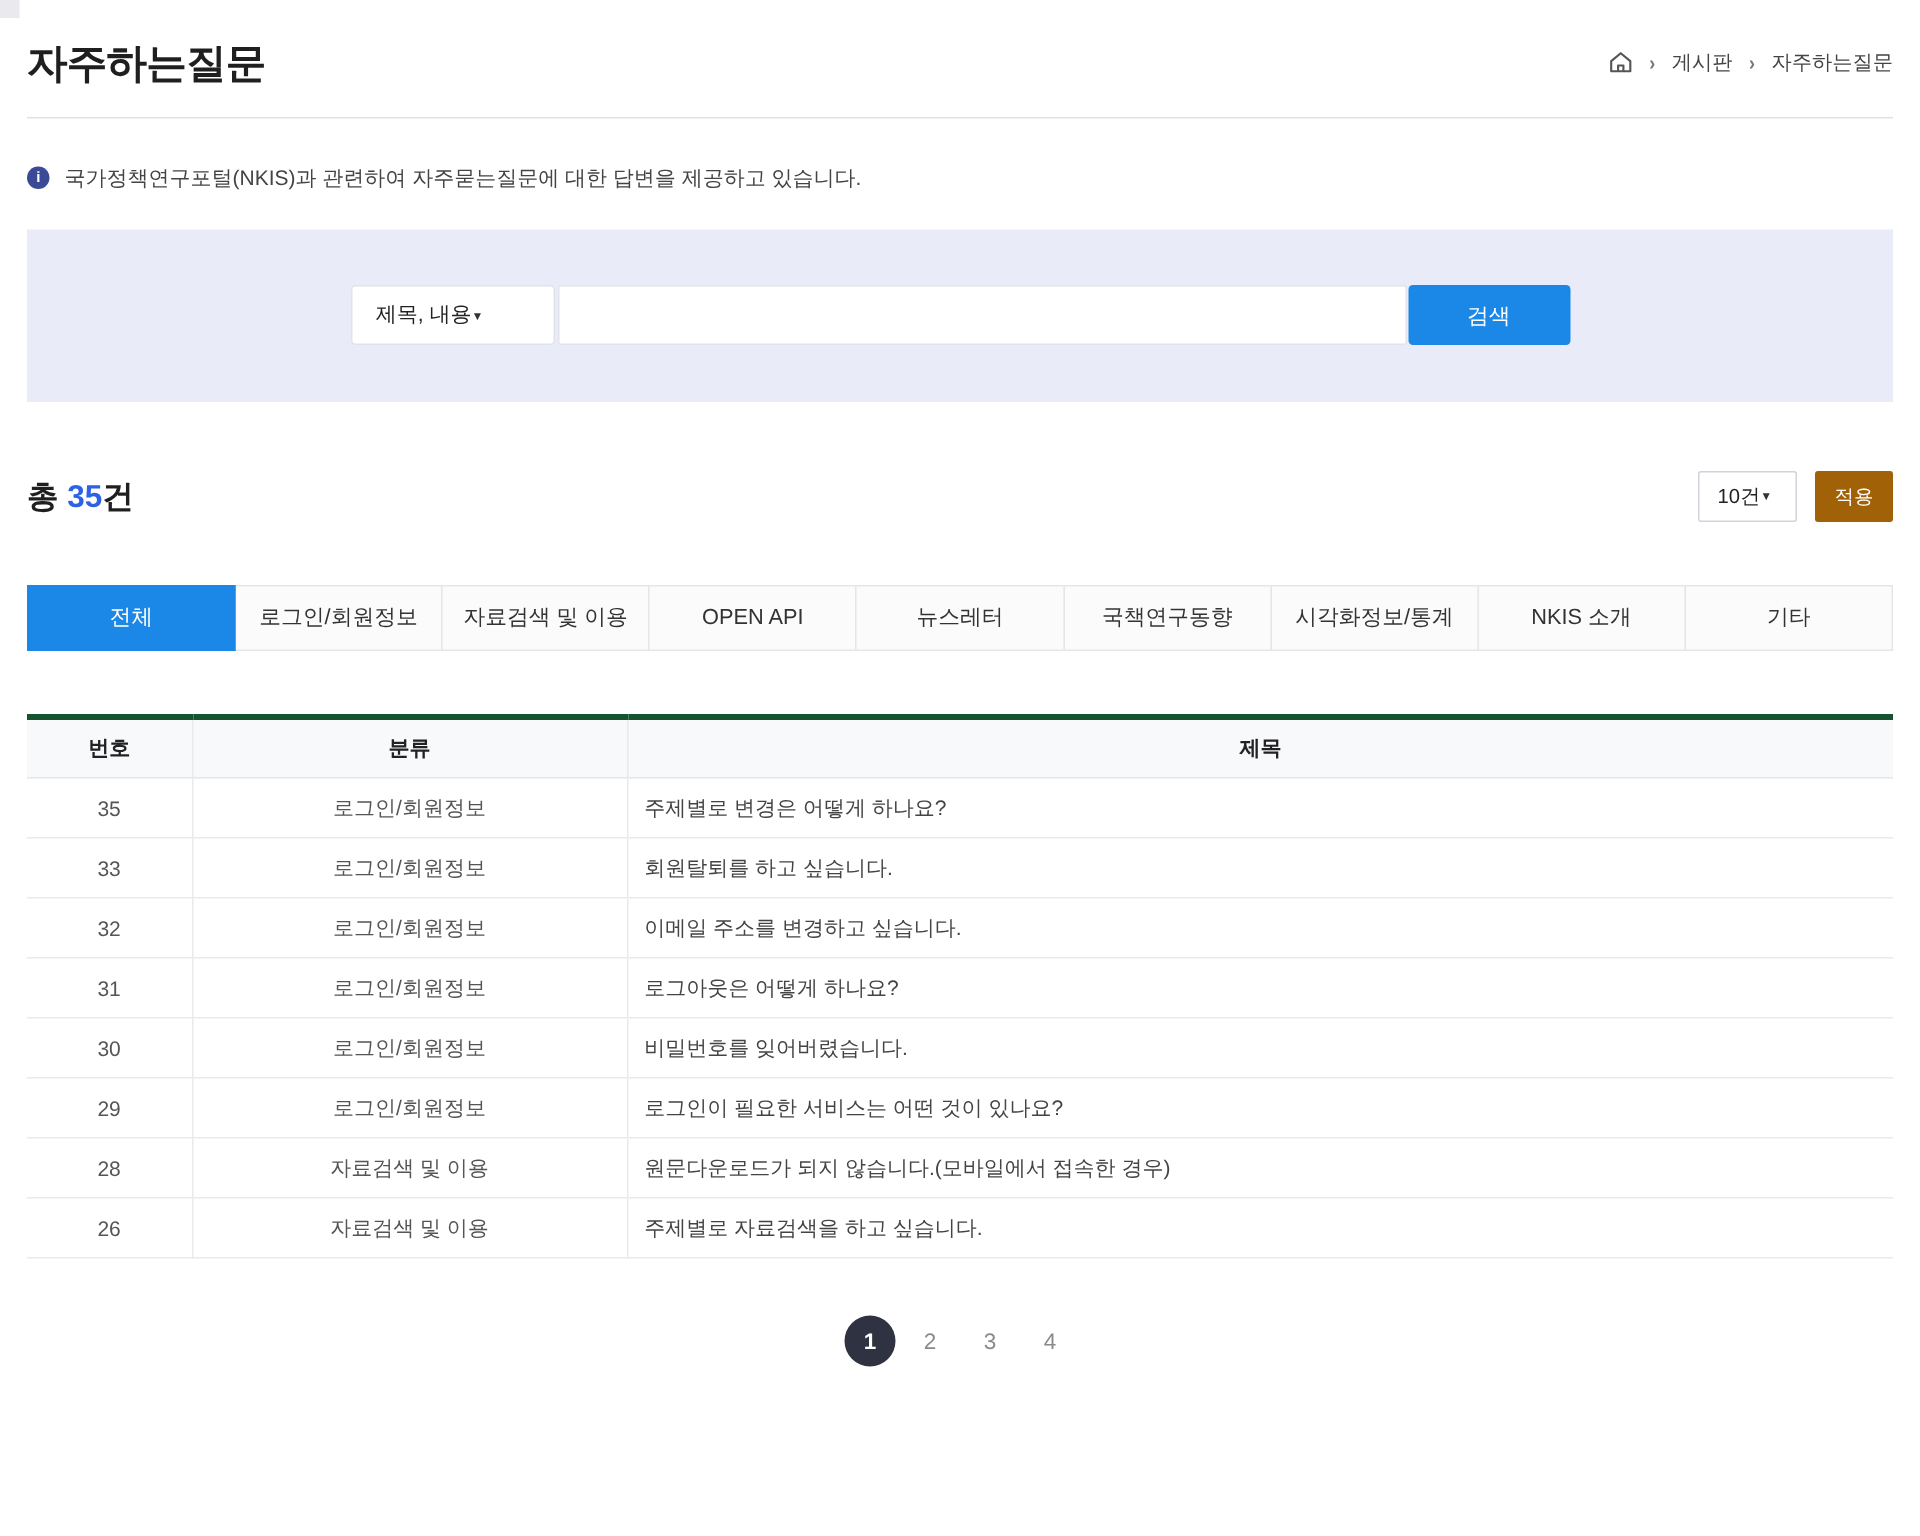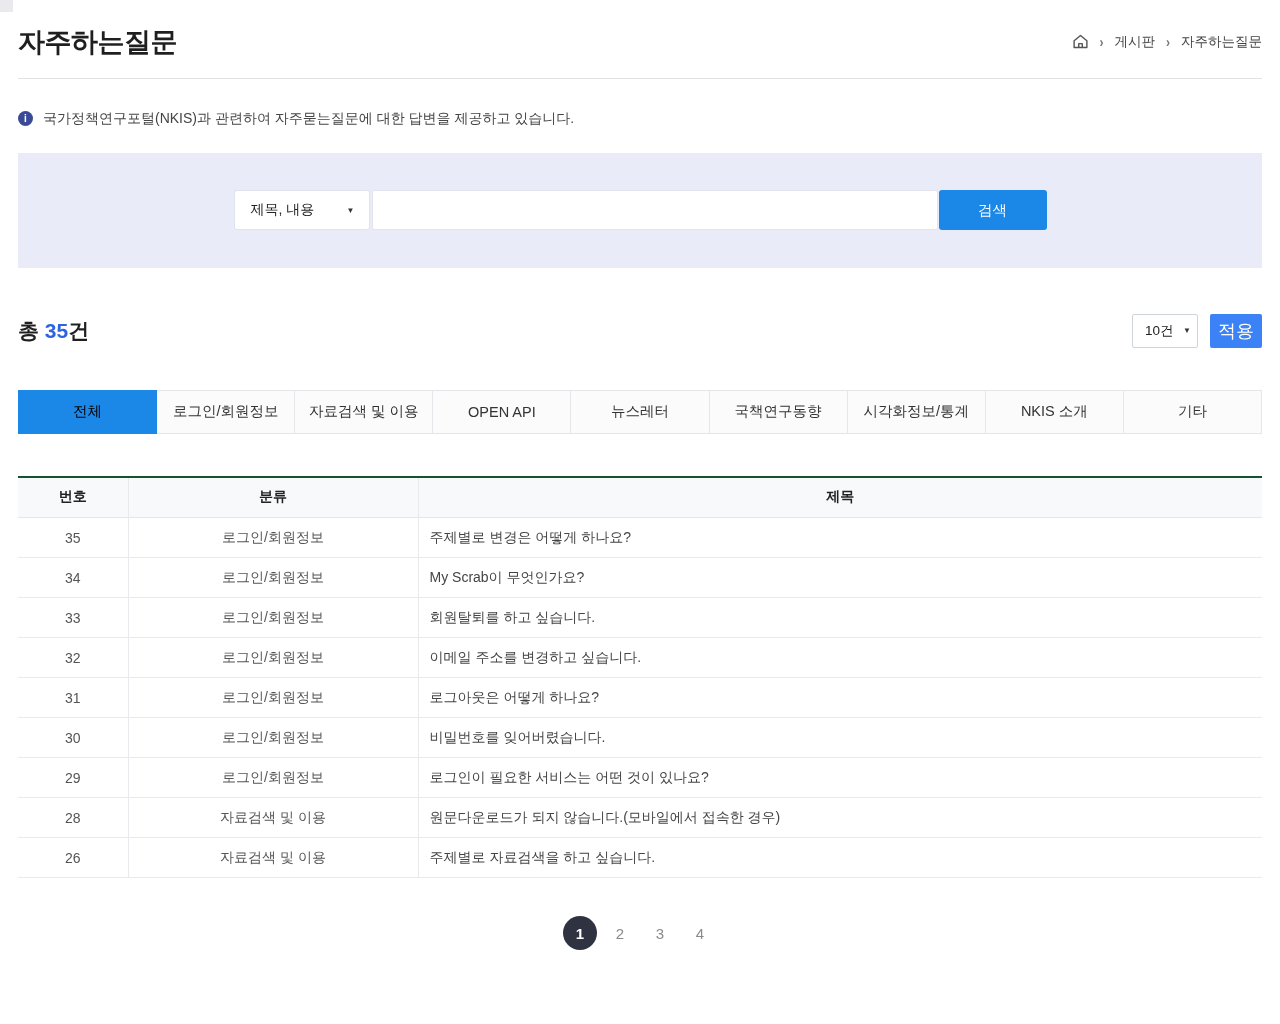--- a/index.html
+++ b/index.html
@@ -12,42 +12,42 @@
   .breadcrumb { display:flex; align-items:center; gap:11px; font-size:13.5px; color:#444; }
   .breadcrumb .sep { color:#777; font-size:12px; font-weight:bold; transform:scaleY(1.15); }
   .home-ic { width:17px; height:17px; display:block; margin-top:-2px; }
 
   
   .info { display:flex; gap:10px; margin:29px 18px 0; font-size:14px; color:#444; line-height:21.5px; }
   .info-ic { flex:0 0 auto; width:15px; height:15px; border-radius:50%; background:#3a4a96; color:#fff; font-size:10px; font-weight:bold; display:flex; align-items:center; justify-content:center; margin-top:3px; font-style:normal; }
 
   
   .search-band { margin:23px 18px 0; height:115px; background:#e9ecf8; display:flex; align-items:center; justify-content:center; }
-  .sel { width:136px; height:40px; background:#fff; border:1px solid #dfe3ec; border-radius:3px; display:flex; align-items:center; justify-content:space-between; padding:0 14px 0 16px; font-size:14px; color:#222; cursor:pointer; }
+  .sel { width:136px; height:40px; background:#fff; border:1px solid #dfe3ec; border-radius:3px; display:flex; align-items:center; padding:0 14px 0 16px; font-size:14px; color:#222; cursor:pointer; }
   .sel .caret { font-size:8px; color:#333; }
   .search-input { width:566px; height:40px; margin-left:2px; border:1px solid #e1e4ec; border-radius:2px; background:#fff; font-size:14px; padding:0 12px; outline:none; }
   .search-btn { width:108px; height:40px; margin-left:1px; background:#1b87e6; border:none; border-radius:3px; color:#fff; font-size:14.5px; cursor:pointer; font-family:inherit; }
 
   
   .list-controls { display:flex; justify-content:space-between; align-items:center; margin:46px 18px 0; }
   .total { font-size:21px; font-weight:bold; color:#1f1f1f; }
   .total .count { color:#2d63e2; }
   .right-controls { display:flex; align-items:center; gap:12px; }
   .sel.small { width:66px; height:34px; padding:0 6px 0 12px; font-size:13.5px; border-color:#cfd3da; border-radius:2px; }
-  .apply-btn { width:52px; height:34px; background:#3b82f6; color:#fff; border:none; border-radius:2px; font-size:18px; cursor:pointer; font-family:inherit;text-align:center; }
+  .apply-btn { width:52px; height:34px; background:#a16207; color:#fff; border:none; border-radius:2px; font-size:13px; cursor:pointer; font-family:inherit;text-align:center; }
 
   
   .tabs { display:flex; margin:42px 18px 0; height:44px; }
   .tab { flex:1 1 0; display:flex; align-items:center; justify-content:center; font-size:14.5px; color:#333; background:#fbfbfc; border:1px solid #e4e6ea; margin-left:-1px; cursor:pointer; }
   .tab:first-child { margin-left:0; }
-  .tab.active { background:#1b87e6; border-color:#1b87e6; color:#000000; position:relative; z-index:1; }
+  .tab.active { background:#1b87e6; border-color:#1b87e6; color:#ffffff; position:relative; z-index:1; }
 
   
   table.faq { width:1244px; margin:42px 18px 0; border-collapse:collapse; table-layout:fixed; }
-  .faq th { height:41px; background:#f8f9fb; font-size:14px; font-weight:bold; color:#222; border-top:2px solid #14532d; border-bottom:1px solid #e4e6ea; }
+  .faq th { height:41px; background:#f8f9fb; font-size:14px; font-weight:bold; color:#222; border-top:4px solid #14532d; border-bottom:1px solid #e4e6ea; }
   .faq td { height:40px; border-bottom:1px solid #e9eaee; font-size:14px; }
   .col-no { width:110px; }
   .col-cat { width:290px; }
   .faq th.col-no, .faq th.col-cat { border-right:1px solid #e9eaee; }
   .faq td.c-no { text-align:center; color:#555; border-right:1px solid #e9eaee; }
   .faq td.c-cat { text-align:center; color:#555; border-right:1px solid #e9eaee; }
   .faq td.c-title { text-align:left; padding-left:11px; color:#444; cursor:pointer; }
 
   
   .pagination { display:flex; justify-content:center; align-items:center; gap:6px; margin-top:38px; }
@@ -124,25 +124,20 @@
       <th>제목</th>
     </tr>
   </thead>
   <tbody>
     <tr>
       <td class="c-no">35</td>
       <td class="c-cat">로그인/회원정보</td>
       <td class="c-title">주제별로 변경은 어떻게 하나요?</td>
     </tr>
     <tr>
-      <td class="c-no">34</td>
-      <td class="c-cat">로그인/회원정보</td>
-      <td class="c-title">My Scrab이 무엇인가요?</td>
-    </tr>
-    <tr>
       <td class="c-no">33</td>
       <td class="c-cat">로그인/회원정보</td>
       <td class="c-title">회원탈퇴를 하고 싶습니다.</td>
     </tr>
     <tr>
       <td class="c-no">32</td>
       <td class="c-cat">로그인/회원정보</td>
       <td class="c-title">이메일 주소를 변경하고 싶습니다.</td>
     </tr>
     <tr>

